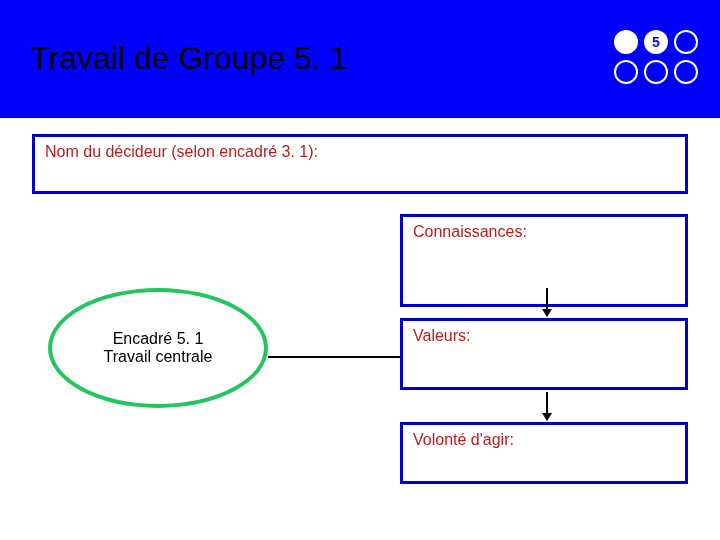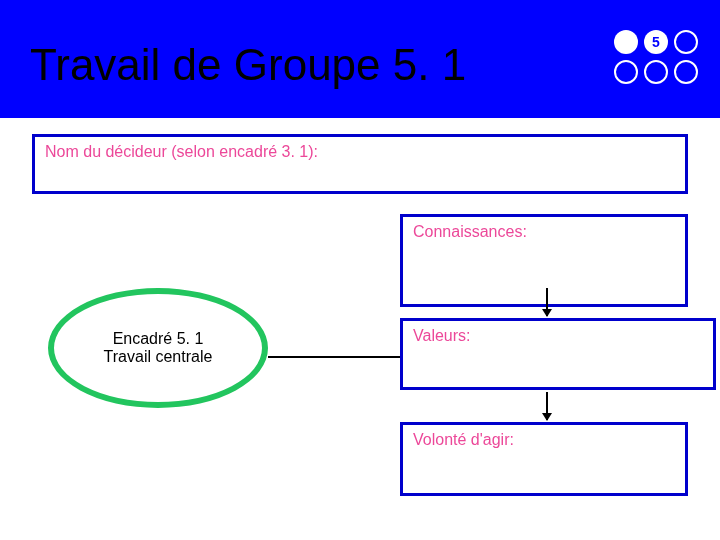--- a/index.html
+++ b/index.html
@@ -1,32 +1,32 @@
 <!DOCTYPE html>
 <html><head>
 <meta charset="utf-8">
 <style>
   * { box-sizing: border-box; margin: 0; padding: 0; }
   html, body { width: 720px; height: 540px; font-family: Arial, Helvetica, sans-serif; background: #fff; }
   .slide { position: relative; width: 720px; height: 540px; background: #fff; }
   .header { position: absolute; left: 0; top: 0; width: 720px; height: 118px; background: #0000ff; }
-  .title { position: absolute; left: 30px; top: 40px; font-size: 44px; color: #000; font-family: Arial, sans-serif; }
+  .title { position: absolute; left: 30px; top: 40px; font-size: 32px; color: #000; font-family: Arial, sans-serif; }
   
   .logo { position: absolute; right: 22px; top: 30px; width: 90px; }
   .logo-row { display: flex; gap: 6px; margin-bottom: 6px; justify-content: flex-end;}
   .logo-dot-filled { width: 24px; height: 24px; border-radius: 50%; background: #fff; display:flex; align-items:center; justify-content:center; font-size:14px; font-weight:bold; color:#0000ff;}
   .logo-dot-empty  { width: 24px; height: 24px; border-radius: 50%; border: 2px solid #fff; }
   
-  .box { position: absolute; border: 3px solid #0000cc; background: #fff; padding: 6px 10px; font-size: 16px; color: #ec4899; }
+  .box { position: absolute; border: 3px solid #0000cc; background: #fff; padding: 6px 10px; font-size: 16px; color: #b91c1c; }
   .box-decideur { left: 32px; top: 134px; width: 656px; height: 60px; }
   .box-conn     { left: 400px; top: 214px; width: 288px; height: 93px; }
-  .box-valeurs  { left: 400px; top: 318px; width: 316px; height: 72px; }
-  .box-volonte  { left: 400px; top: 422px; width: 288px; height: 74px; }
+  .box-valeurs  { left: 400px; top: 318px; width: 288px; height: 72px; }
+  .box-volonte  { left: 400px; top: 422px; width: 288px; height: 62px; }
   
-  .ellipse { position: absolute; left: 48px; top: 288px; width: 220px; height: 120px; border: 6px solid #22c55e; border-radius: 50%; display:flex; flex-direction:column; align-items:center; justify-content:center; font-size:16px; text-align:center; }
+  .ellipse { position: absolute; left: 48px; top: 288px; width: 220px; height: 120px; border: 4px solid #22c55e; border-radius: 50%; display:flex; flex-direction:column; align-items:center; justify-content:center; font-size:16px; text-align:center; }
   
   .hline { position: absolute; left: 268px; top: 356px; width: 132px; height: 2px; background: #000; }
   
   .v-arrow { position: absolute; width: 2px; background: #000; }
   .v-arrow::after { content: ""; position: absolute; left: -4px; bottom: -1px; border-left: 5px solid transparent; border-right: 5px solid transparent; border-top: 8px solid #000; }
   .arrow1 { left: 546px; top: 288px; height: 28px; }
   .arrow2 { left: 546px; top: 392px; height: 28px; }
 </style>
 </head>
 <body>

